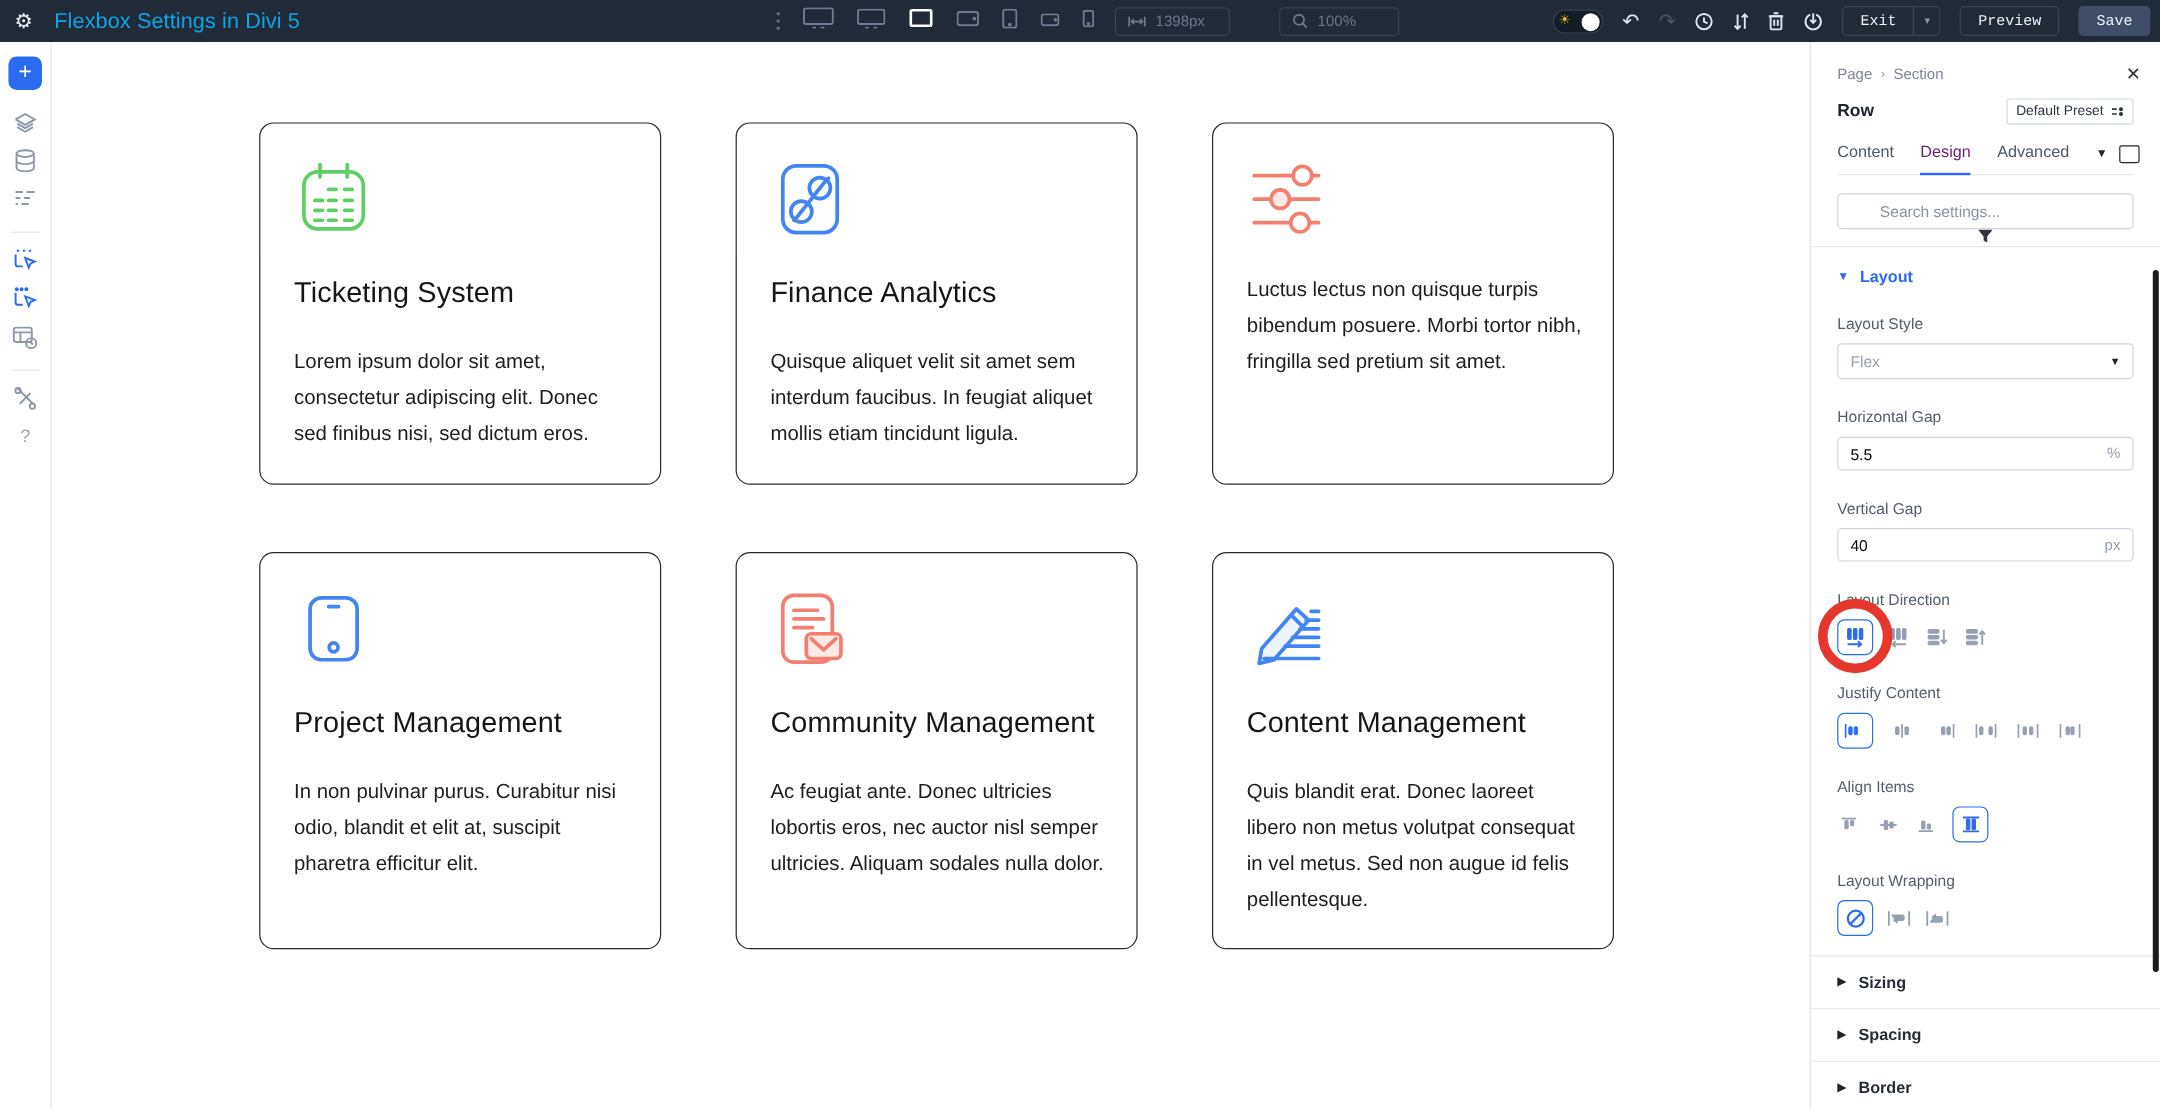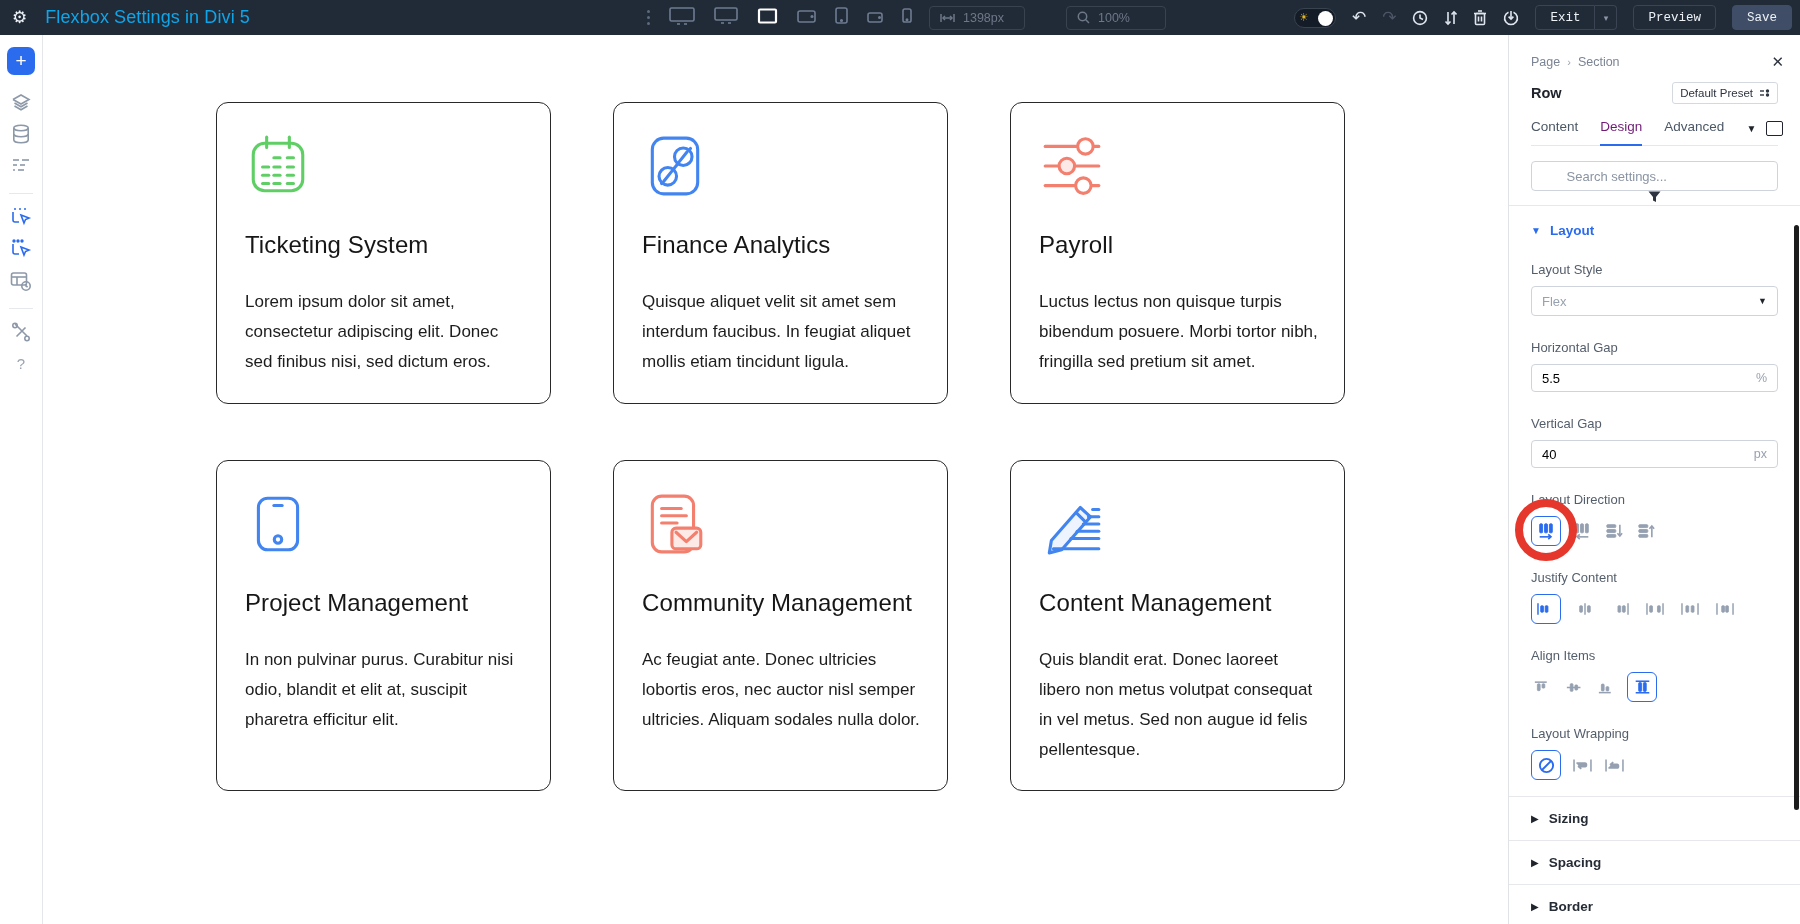--- a/index.html
+++ b/index.html
@@ -346,21 +346,20 @@
       <div class="card-icon ic-salmon">
         <svg viewBox="0 0 64 64">
             <line x1="6" y1="13" x2="58" y2="13"></line>
             <circle cx="45" cy="13" r="7.5" fill="#fff"></circle>
           <line x1="6" y1="32" x2="58" y2="32"></line>
             <circle cx="27" cy="32" r="7.5" fill="#fdeae6"></circle>
           <line x1="6" y1="51" x2="58" y2="51"></line>
             <circle cx="43" cy="51" r="7.5" fill="#fff"></circle>
           </svg>
       </div>
-      <div class="card-title">Payroll</div>
       <div class="card-body">Luctus lectus non quisque turpis bibendum posuere. Morbi tortor nibh, fringilla sed pretium sit amet.</div>
     </div>
   </div>
 
   <div class="card-row row-2">
     <div class="card">
       <div class="card-icon ic-blue">
         <svg viewBox="0 0 64 64">
             <rect x="13" y="7" width="38" height="50" rx="9"></rect>
             <line x1="28" y1="14" x2="36" y2="14"></line>

